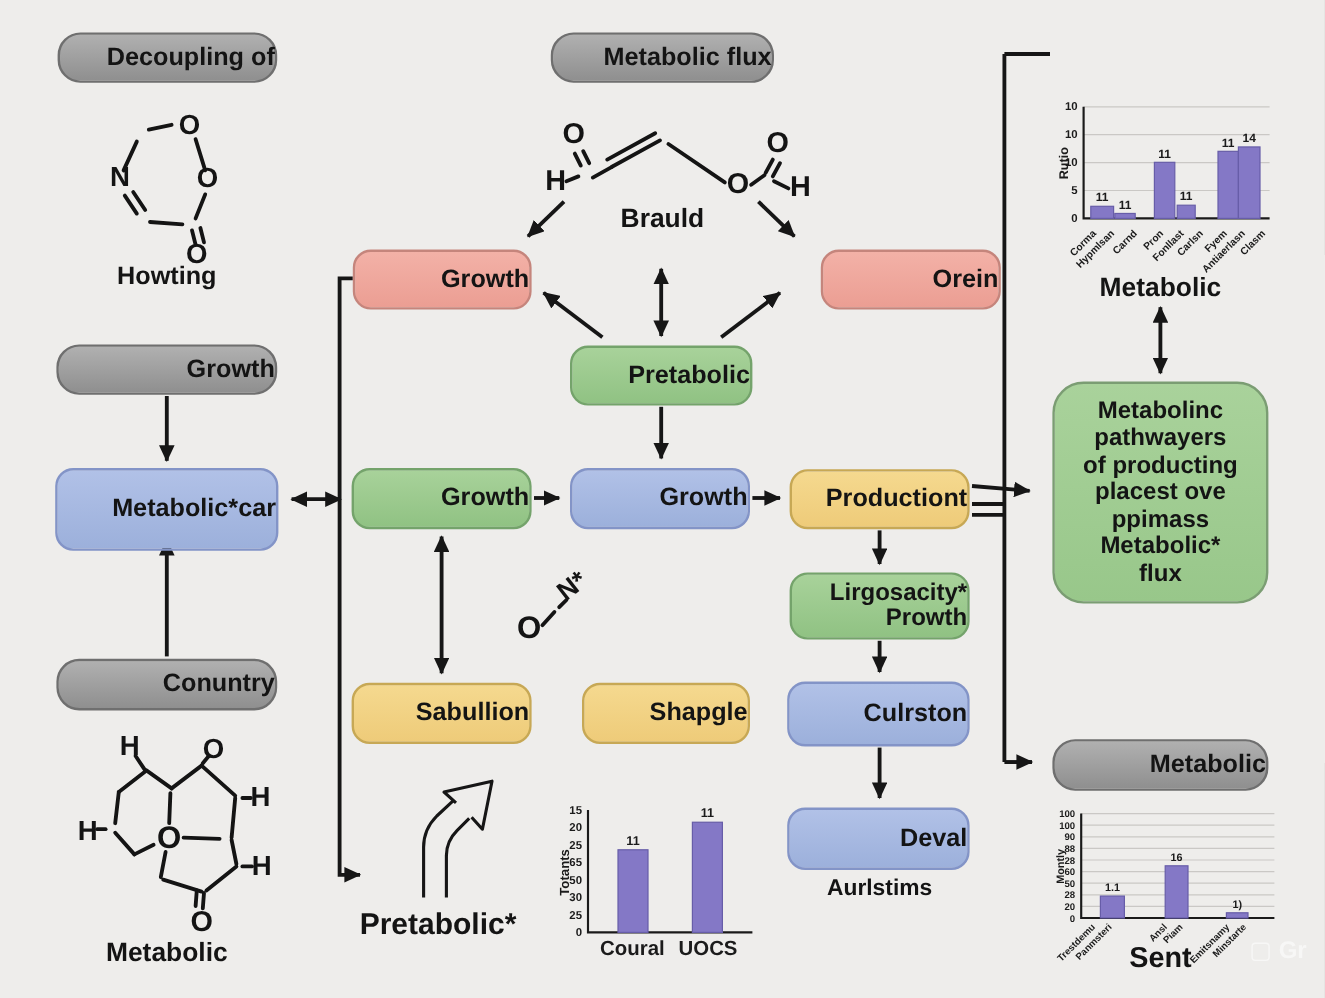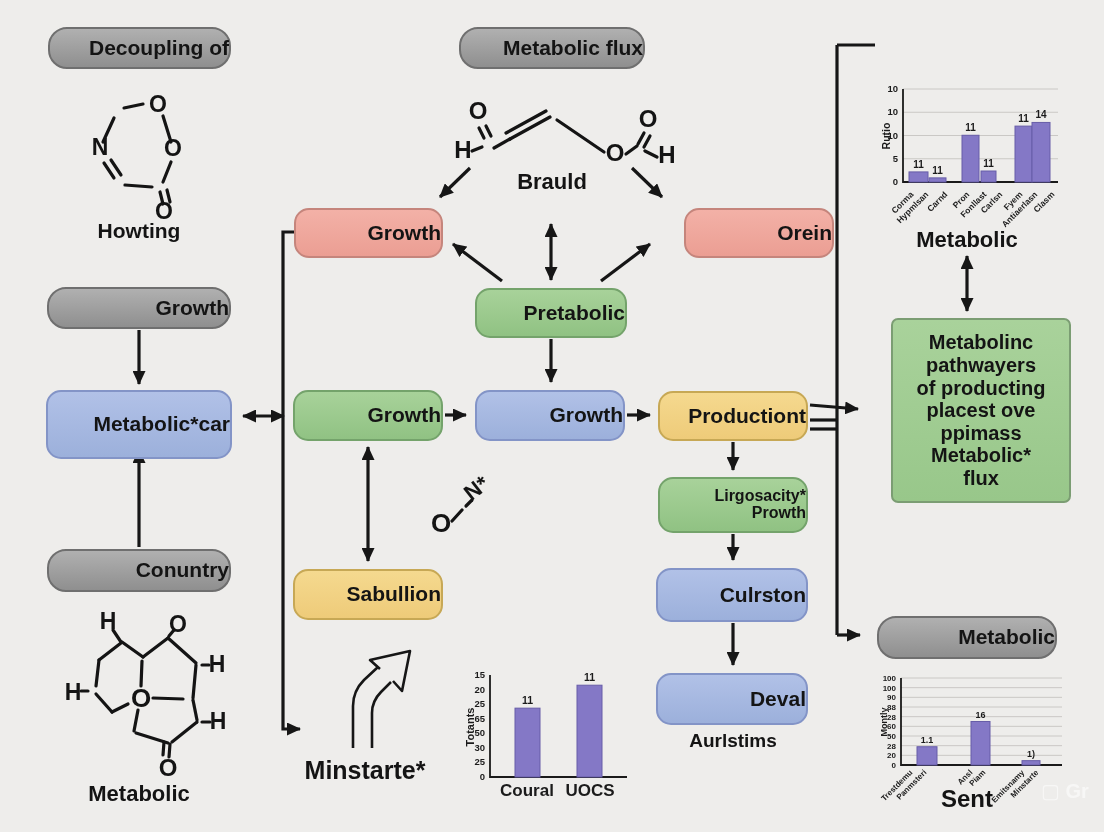--- a/index.html
+++ b/index.html
@@ -8,21 +8,21 @@
   #overlay{position:absolute;left:0;top:0;z-index:1;}
   #overlay text{font-family:"Liberation Sans","DejaVu Sans",sans-serif;}
   .box{position:absolute;z-index:2;display:flex;flex-direction:column;align-items:flex-end;justify-content:center;
        box-sizing:border-box;border-radius:15px;font-weight:600;font-size:21px;color:#141414;text-align:center;
        line-height:1.05;}
   .pill{background:linear-gradient(180deg,#b0b0b0,#8f8f8f);border:2px solid #6f6f6f;border-radius:19px;font-weight:700;}
   .pink{background:linear-gradient(180deg,#f3b1a7,#eb9e93);border:2px solid #c5857c;}
   .green{background:linear-gradient(180deg,#a8d29a,#90c283);border:2px solid #74a36b;}
   .blue{background:linear-gradient(180deg,#b1c1e7,#9cb0db);border:2px solid #8394c7;}
   .yellow{background:linear-gradient(180deg,#f5d98f,#eecb79);border:2px solid #c7a855;}
-  .biggreen{background:linear-gradient(180deg,#a9d29b,#98c78a);border:2px solid #7b9d73;border-radius:7px;margin-left:14px;}
+  .biggreen{background:linear-gradient(180deg,#a9d29b,#98c78a);border:2px solid #7b9d73;border-radius:26px;}
   .pathway{font-size:20px;line-height:1.13;padding:0 22px;}
   .cap{position:absolute;z-index:3;text-align:center;color:#141414;font-weight:600;}
   .wm{color:rgba(255,255,255,0.55);font-weight:700;}
 </style>
 </head>
 <body>
 
 <div id="canvas">
 
   <svg id="overlay" width="1104" height="832" viewBox="0 0 1104 832">
@@ -262,36 +262,39 @@
     </div>
   <div class="box blue" style="left:475px;top:390px;width:150px;height:51px">
       <span>Growth</span>
     </div>
   <div class="box yellow" style="left:658px;top:391px;width:150px;height:50px">
       <span>Productiont</span>
     </div>
   <div class="box yellow" style="left:293px;top:569px;width:150px;height:51px">
       <span>Sabullion</span>
     </div>
-  <div class="box green" style="left:658px;top:477px;width:150px;height:56px;font-size:16px">
+  <div class="box yellow" style="left:485px;top:569px;width:140px;height:51px">
+      <span>Shapgle</span>
+    </div>
+  <div class="box green" style="left:658px;top:477px;width:150px;height:56px;font-size:20px">
     <span>Lirgosacity*</span>
     <span>Prowth</span>
   </div>
   <div class="box blue" style="left:656px;top:568px;width:152px;height:54px">
       <span>Culrston</span>
     </div>
   <div class="box blue" style="left:656px;top:673px;width:152px;height:52px">
       <span>Deval</span>
     </div>
   <div class="box biggreen pathway" style="left:877px;top:318px;width:180px;height:185px">
       <span>Metabolinc pathwayers of producting placest ove ppimass Metabolic* flux</span>
     </div>
 
   <div class="cap" style="left:69px;top:219px;width:140px;font-size:21px">Howting</div>
   <div class="cap" style="left:482px;top:169px;width:140px;font-size:22px">Brauld</div>
   <div class="cap" style="left:887px;top:227px;width:160px;font-size:22px">Metabolic</div>
   <div class="cap" style="left:663px;top:730px;width:140px;font-size:19px">Aurlstims</div>
   <div class="cap" style="left:59px;top:781px;width:160px;font-size:22px">Metabolic</div>
-  <div class="cap" style="left:280px;top:756px;width:170px;font-size:25px">Minstarte*</div>
+  <div class="cap" style="left:280px;top:756px;width:170px;font-size:25px">Pretabolic*</div>
   <div class="cap" style="left:887px;top:785px;width:160px;font-size:24px">Sent</div>
   <div class="cap wm" style="left:1020px;top:779px;width:90px;font-size:20px">▢ Gr</div>
 
 </div>
 
 </body></html>

